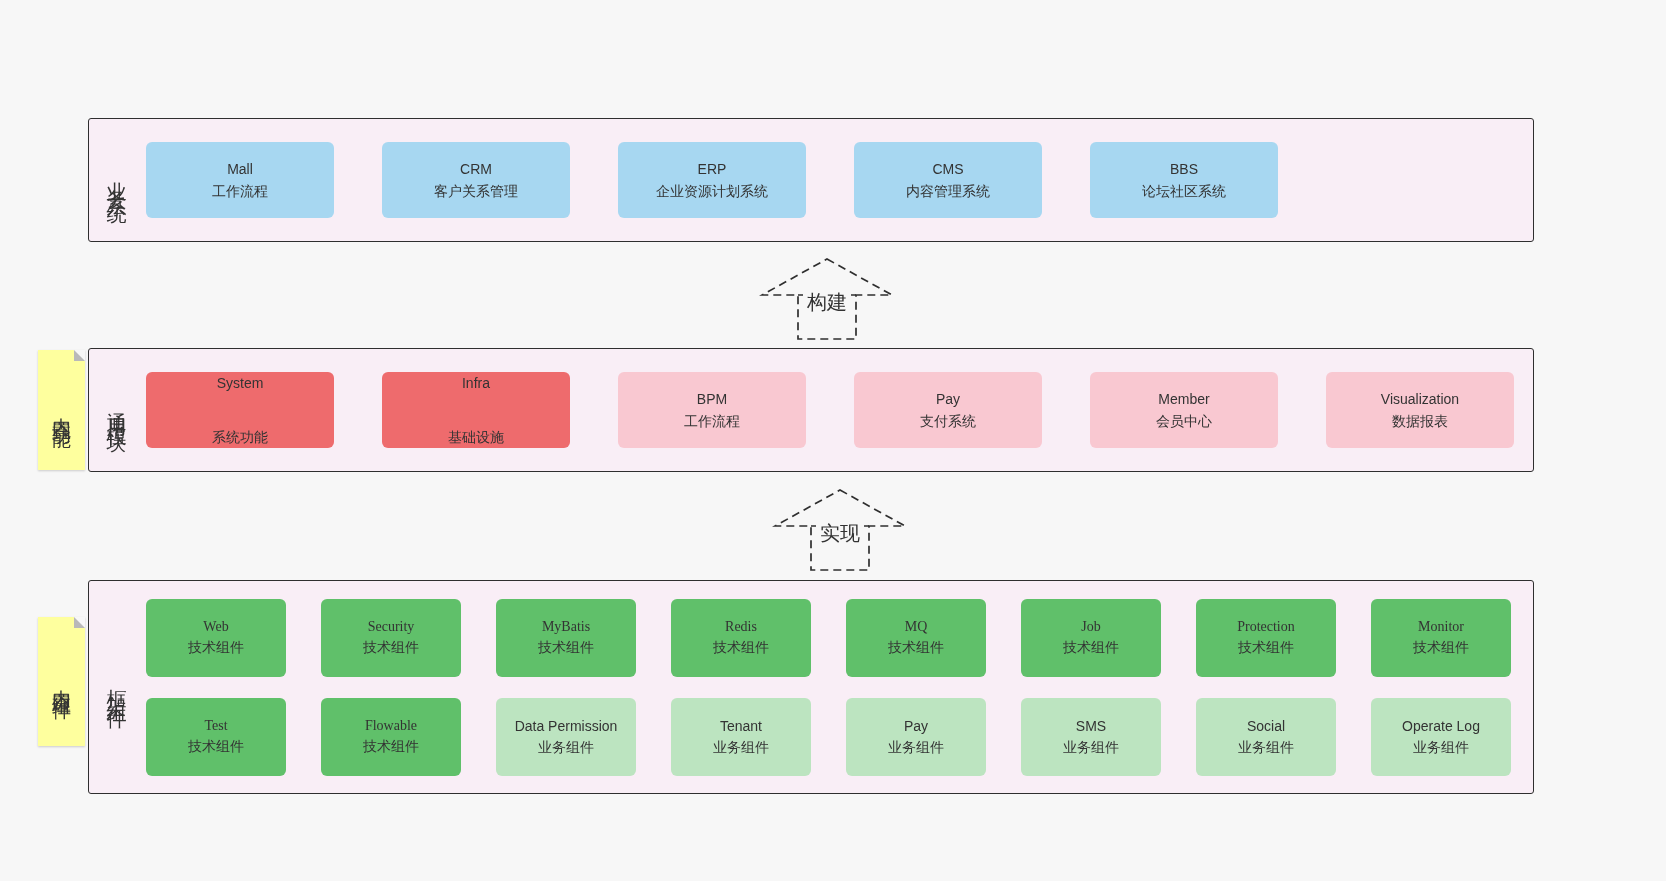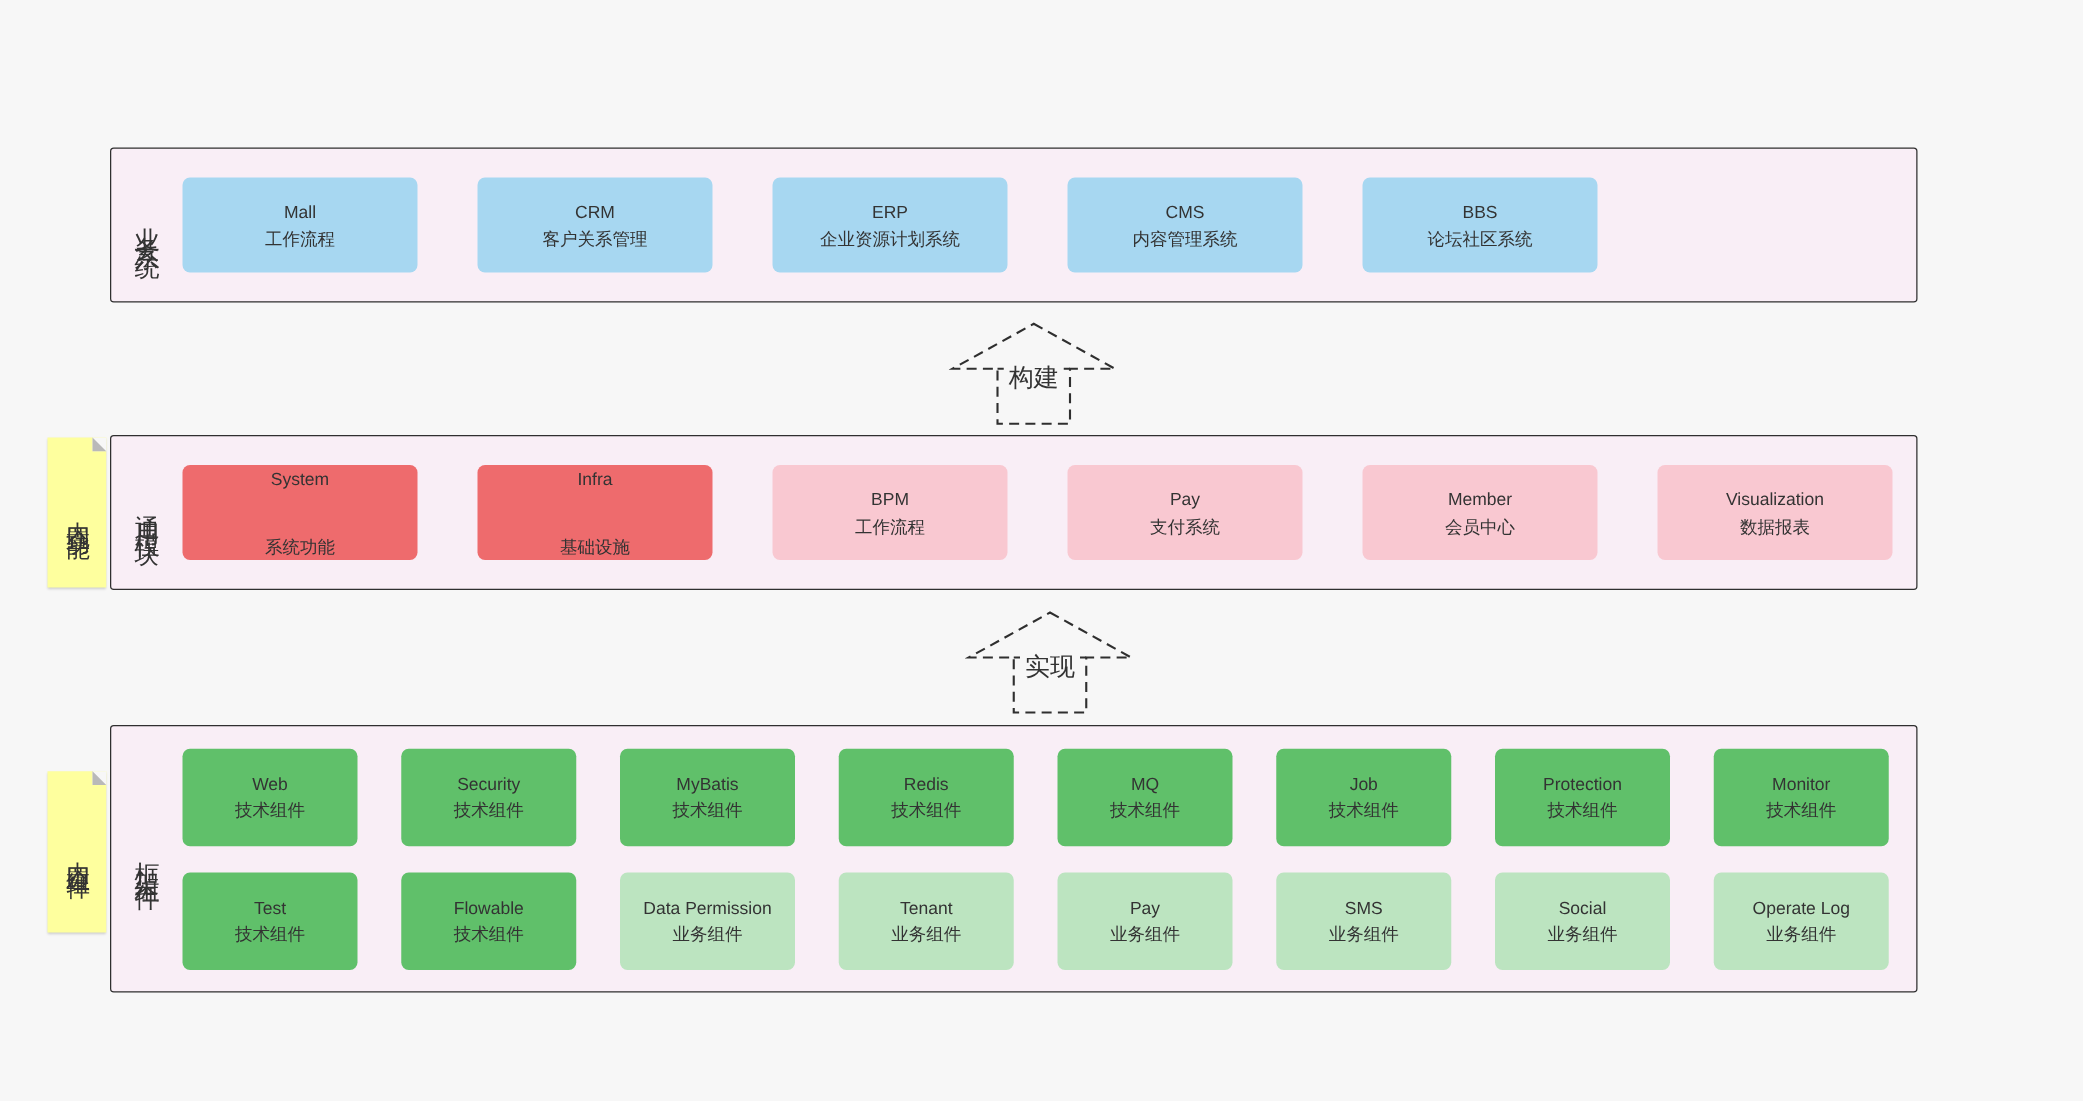--- a/index.html
+++ b/index.html
@@ -59,21 +59,21 @@
     justify-content:center;
     text-align:right;
     font-size:14px;
     line-height:1.6;
   }
   .w188 { width:188px; height:76px; }
   .w140 { width:140px; height:78px; line-height:1.45; }
   .blue   { background: var(--blue, #a7d7f1); }
   .red    { background: var(--red, #ee6b6d); gap: 32px; }
   .pink   { background: var(--pink, #f9c8d1); }
-  .gdark  { background: var(--green-dark, #60c06a); }
+  .gdark  { background: var(--green-dark, #60c06a); font-family: Liberation Serif, serif; }
   .glight { background: var(--green-light, #bce4c0); }
   .sticky {
     position:absolute;
     left:38px;
     width:47px;
     background: var(--sticky, #feff9e);
     display:flex;
     align-items:center;
     justify-content:center;
     box-shadow: 0 1px 2px rgba(0,0,0,.18);

